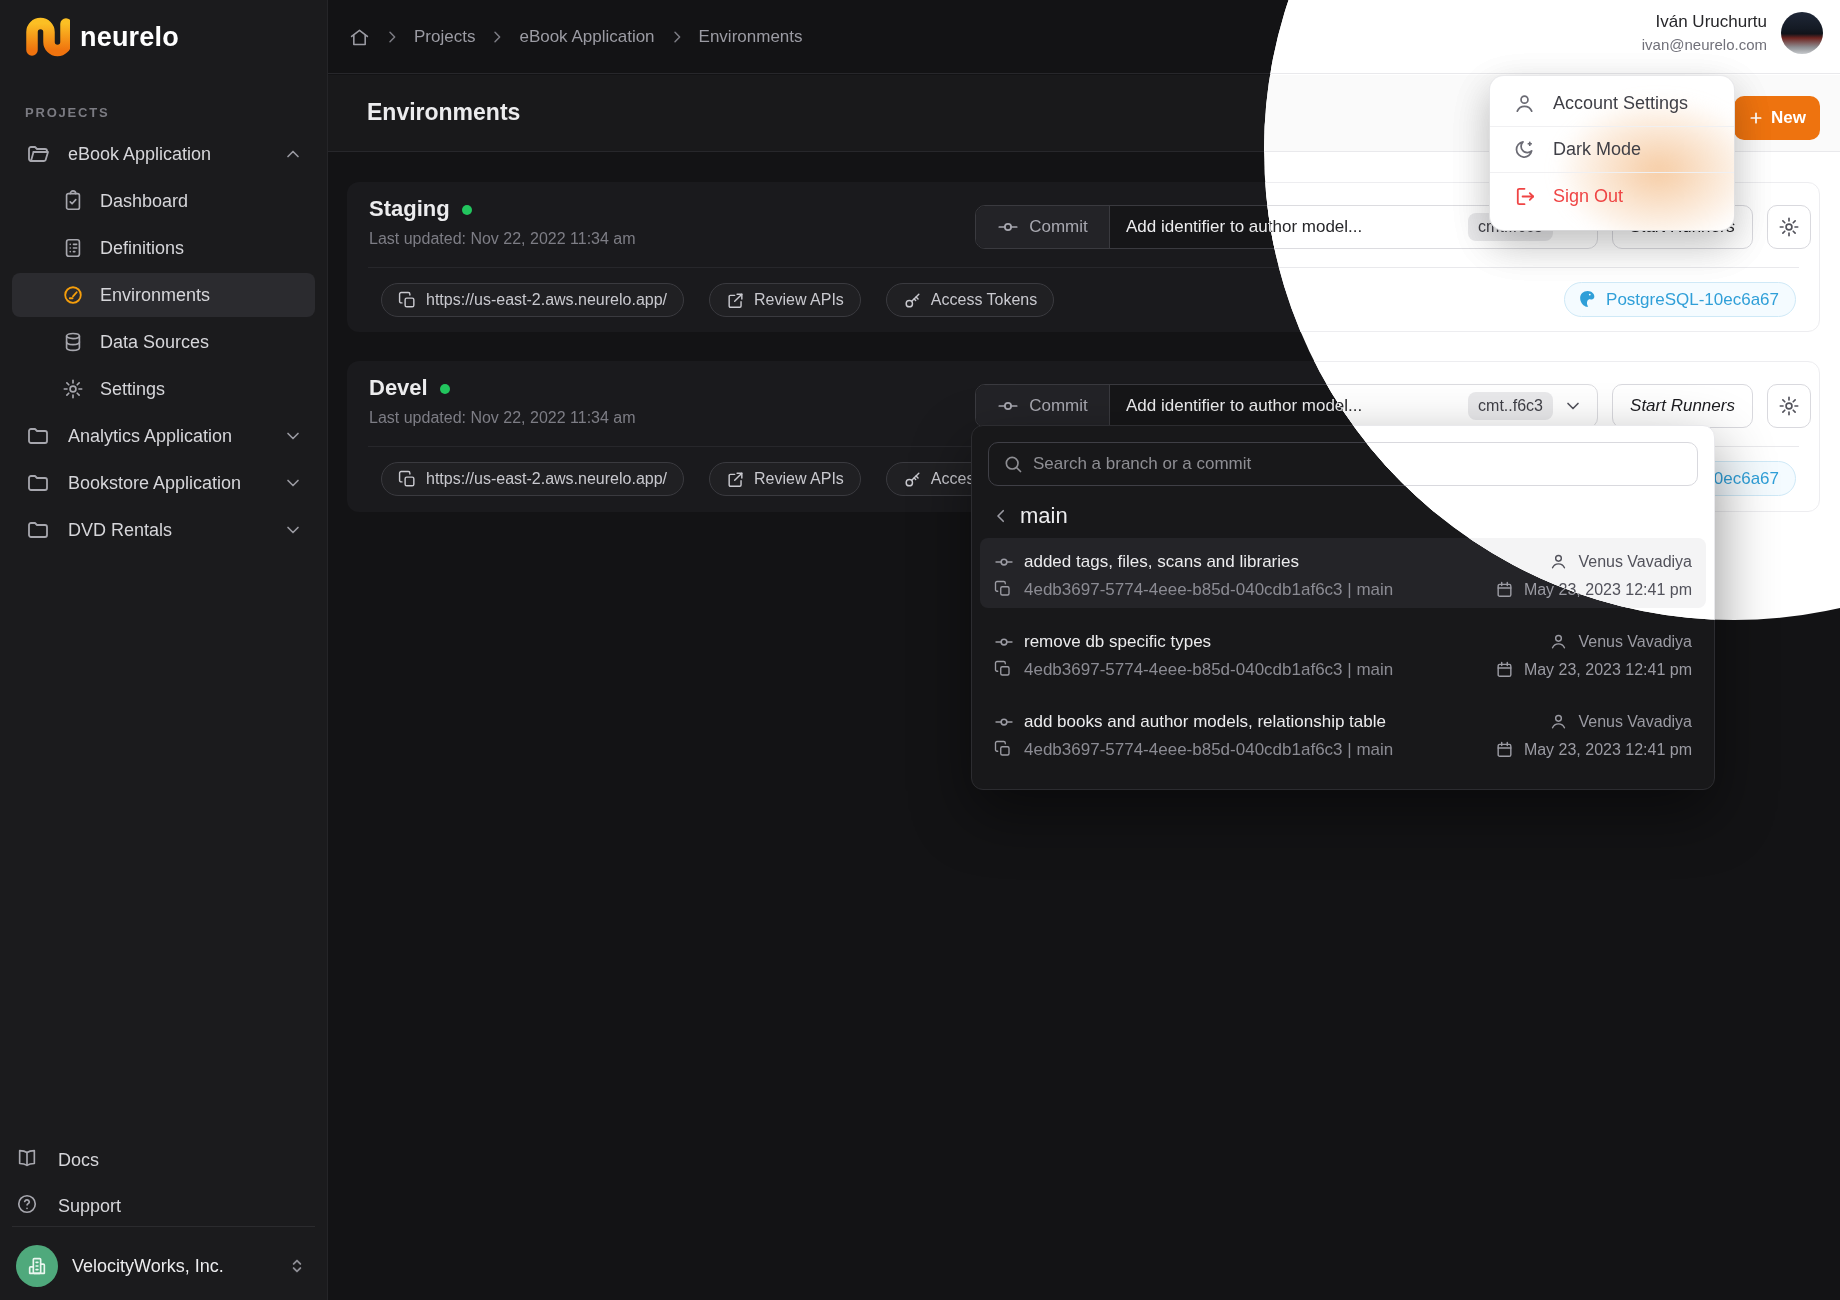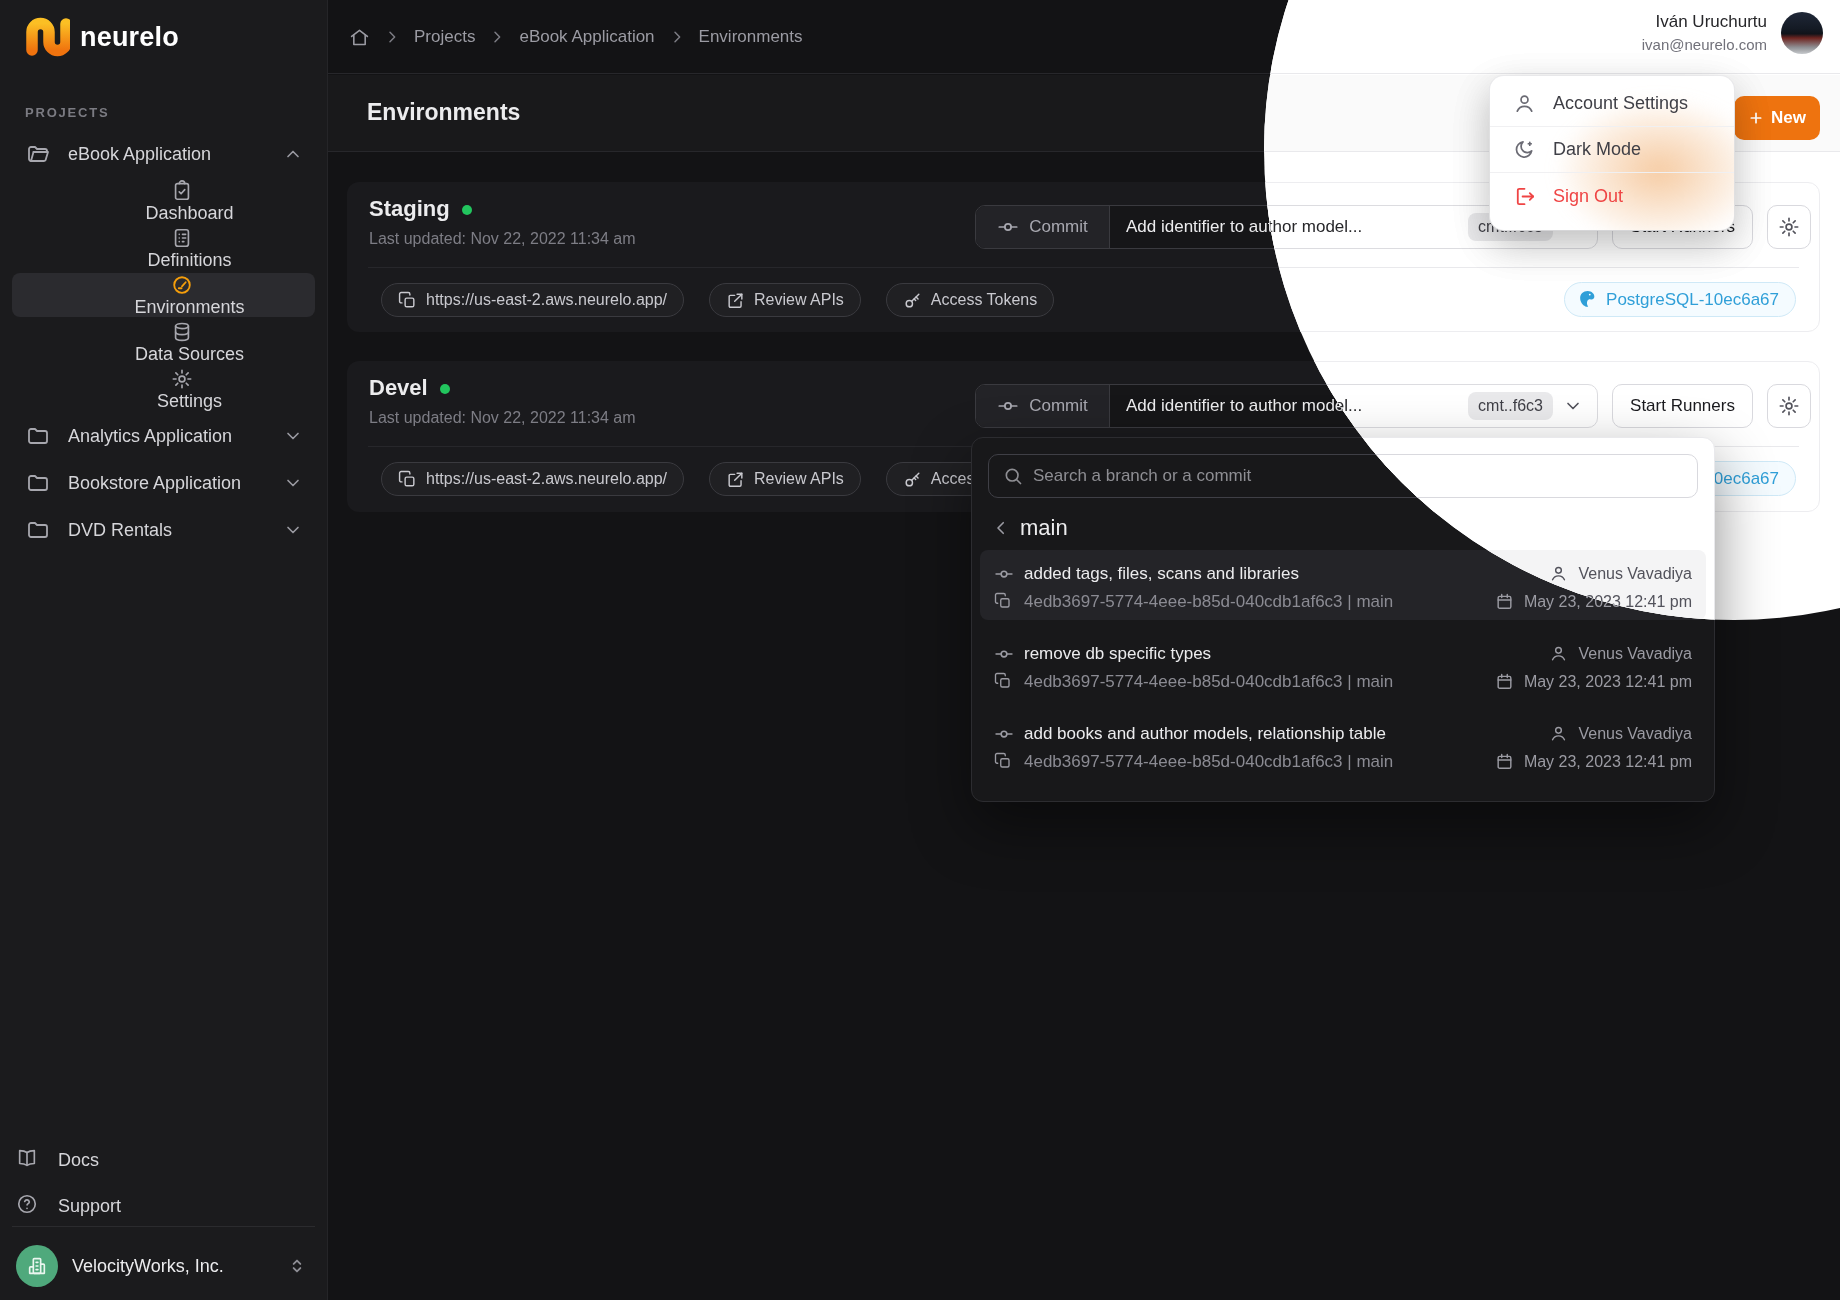--- a/index.html
+++ b/index.html
@@ -13,21 +13,21 @@
   .logo-row { position:absolute; left:24px; top:16px; display:flex; align-items:center; gap:10px; }
   .logo-text { color:#fff; font-size:27px; font-weight:700; letter-spacing:.2px; }
   .proj-label { position:absolute; left:25px; top:105px; font-size:13px; font-weight:700;
     letter-spacing:1.8px; color:#7b7b82; }
   .nav { position:absolute; left:12px; right:12px; top:132px; }
   .nav-row { height:44px; margin-bottom:3px; border-radius:8px; display:flex; align-items:center;
     color:#d6d6da; font-size:18px; cursor:pointer; }
   .nav-row .ic { width:24px; height:24px; flex:0 0 24px; color:#a7a7ae; display:flex; align-items:center; }
   .nav-parent { padding:0 12px 0 14px; }
   .nav-parent .lbl { margin-left:18px; flex:1; }
-  .nav-sub { padding-left:50px; padding-right:12px;flex-direction:column; }
+  .nav-sub { padding-left:50px; padding-right:12px; }
   .nav-sub .lbl { margin-left:14px; }
   .nav-sub.active { background:#2b2b2f; }
   .nav-sub.active .ic { color:#f59e0b; }
   .chev { width:20px; height:20px; color:#9a9aa1; }
   .bottom-row { position:absolute; left:2px; right:12px; height:44px; display:flex; align-items:flex-end;
     padding:0 12px 0 14px; color:#d6d6da; font-size:18px; border-radius:8px; cursor:pointer; }
   .bottom-row .ic { width:24px; height:24px; color:#a7a7ae; }
   .bottom-row .lbl { margin-left:18px; }
   .side-divider { position:absolute; left:12px; right:12px; top:1226px; height:1px; background:#2b2b2e; }
   .org-row { position:absolute; left:16px; right:12px; top:1242px; height:48px; display:flex;
@@ -100,33 +100,33 @@
     gap:10px; font-size:17px; }
   .commit-seg .ic { width:22px; height:22px; }
   .commit-msg { flex:1; padding-left:16px; font-size:17px; color:var(--text); white-space:nowrap;
     overflow:hidden; }
   .cmt-chip { background:var(--cmtbg); color:var(--cmttx); font-size:16px; border-radius:8px;
     padding:5px 10px; margin-right:10px; white-space:nowrap; }
   .group-chev { width:20px; height:20px; color:var(--muted); margin-right:14px; flex:0 0 20px; }
   .btn { height:44px; border-radius:10px; border:1px solid var(--btnbd); background:var(--btnbg);
     color:var(--btntx); font-size:17px; font-weight:500; display:flex; align-items:center;
     justify-content:center; cursor:pointer; font-family:inherit; }
-  .btn-runners { width:141px; }
+  .btn-runners { width:141px;font-style:italic; }
   .btn-gear { width:44px; color:var(--muted); }
   .btn-gear .ic { width:22px; height:22px; }
   .chips-row { position:absolute; left:33px; top:100px; display:flex; gap:25px; }
   .chip { height:34px; border:1px solid var(--chipbd); background:var(--chipbg); border-radius:999px;
     display:flex; align-items:center; gap:9px; padding:0 16px; font-size:16px; color:var(--chiptx);
     cursor:pointer; white-space:nowrap; }
   .chip .ic { width:19px; height:19px; color:var(--chiptx); }
   .ds-badge { position:absolute; right:23px; top:99px; height:35px; border-radius:999px;
     border:1px solid var(--badgebd); background:var(--badgebg); display:flex; align-items:center;
     gap:8px; padding:0 16px 0 12px; font-size:17px; color:var(--badgetx); cursor:pointer; }
 
-  .dropdown { position:absolute; left:643px; top:437px; width:744px; height:365px; background:var(--ddbg);
+  .dropdown { position:absolute; left:643px; top:425px; width:744px; height:365px; background:var(--ddbg);
     border:1px solid var(--ddbd); border-radius:12px; box-shadow:0 24px 60px rgba(0,0,0,.45); z-index:3; }
   .dd-search { position:absolute; left:16px; right:16px; top:16px; height:44px; border-radius:10px;
     border:1px solid var(--inputbd); background:var(--ddbg); display:flex; align-items:center; }
   .dd-search .ic { width:20px; height:20px; color:var(--ph); margin:0 10px 0 14px; flex:0 0 20px; }
   .dd-search input { flex:1; border:none; outline:none; background:transparent; font-size:17px;
     color:var(--text); font-family:inherit; }
   .dd-search input::placeholder { color:var(--ph); }
   .dd-branch { position:absolute; left:20px; top:75px; height:30px; display:flex; align-items:center;
     gap:10px; color:var(--text); font-size:22px; cursor:pointer; }
   .dd-branch .ic { width:18px; height:18px; color:var(--muted); }

